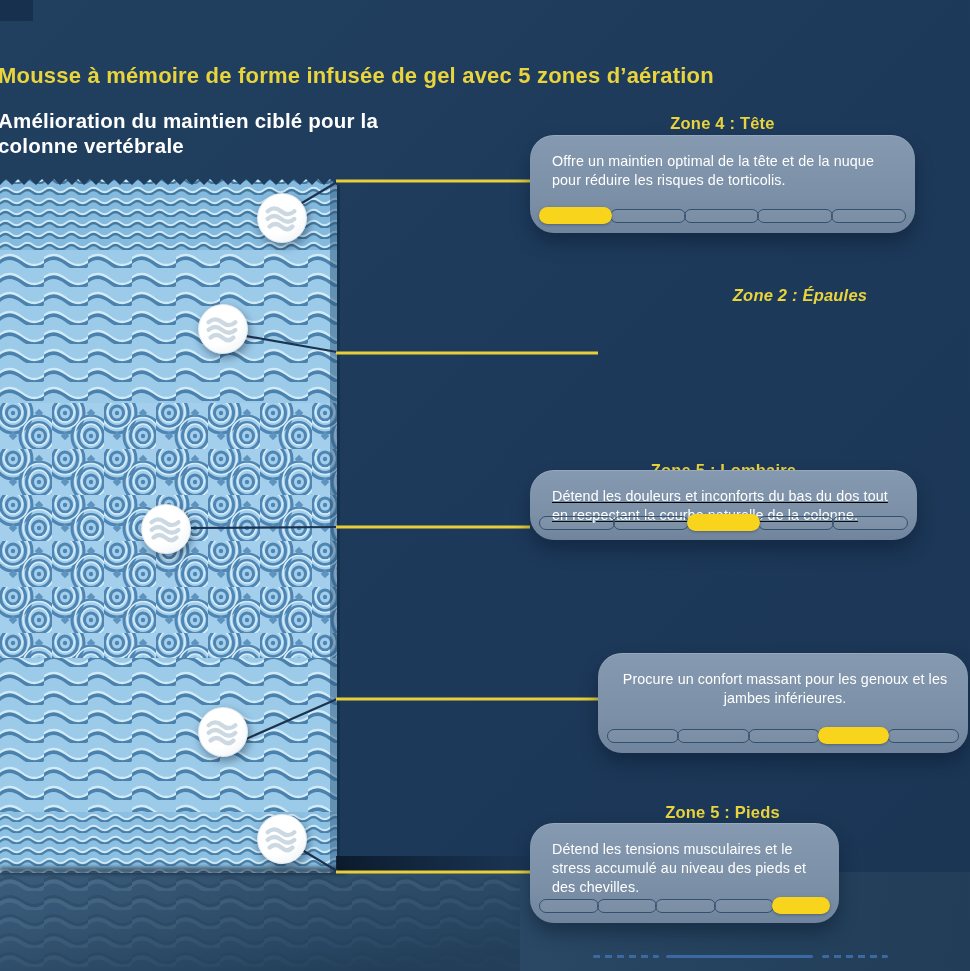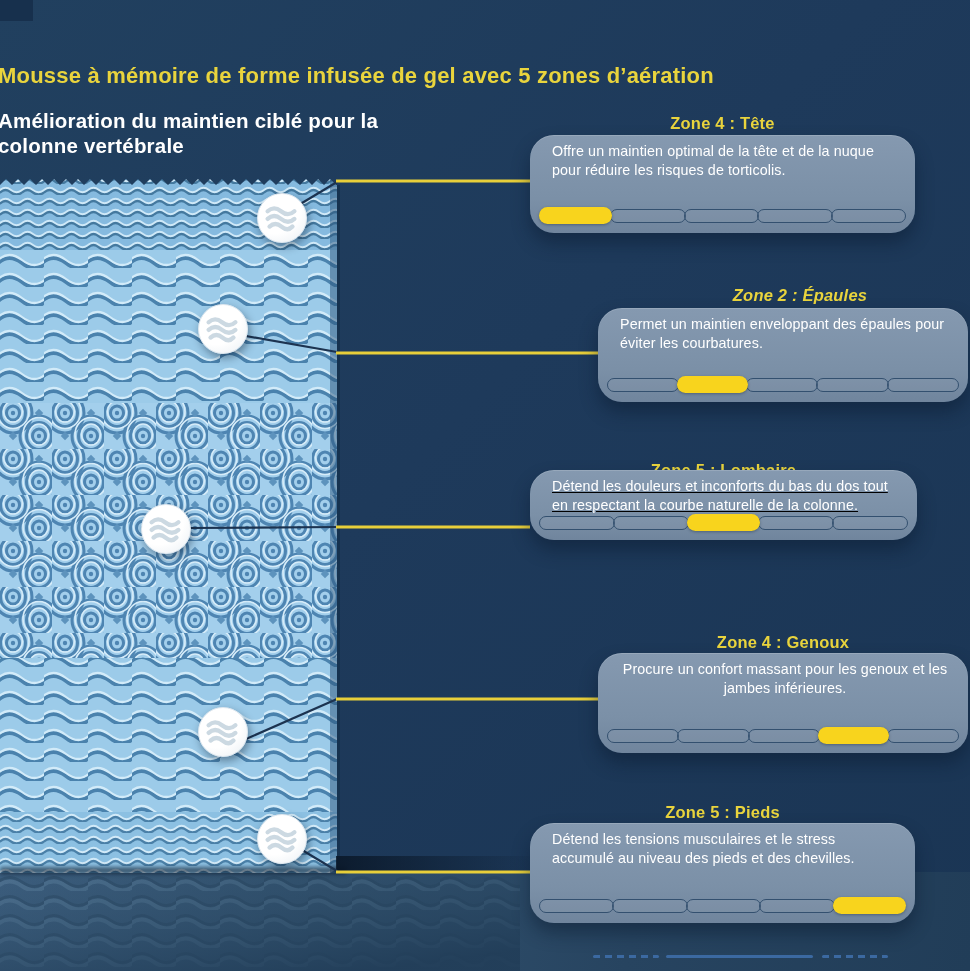--- a/index.html
+++ b/index.html
@@ -33,23 +33,23 @@
   .bubble svg{position:absolute;left:1px;top:1px;}
   .card{
     position:absolute;border-radius:24px;
     background:linear-gradient(180deg,#8599b0 0%,#7b90a7 65%,#70859d 100%);
     box-shadow:0 10px 18px rgba(8,25,45,.45), inset 0 1px 0 rgba(255,255,255,.15);
   }
   .c1{left:530px;top:135px;width:385px;height:98px;}
   .c2{left:598px;top:308px;width:370px;height:94px;}
   .c3{left:530px;top:470px;width:387px;height:70px;text-decoration:underline;}
   .c4{left:598px;top:653px;width:370px;height:100px;text-align:center;}
-  .c5{left:530px;top:823px;width:385px;height:100px;}
+  .c5{left:530px;top:823px;width:309px;height:100px;}
   .card-text{
-    margin:0;padding:7px 18px 0 22px;
+    margin:0;padding:17px 18px 0 22px;
     color:#ffffff;font-size:14.3px;font-weight:500;line-height:1.34;letter-spacing:.1px;
   }
   .ztitle{
     position:absolute;margin:0;text-align:center;
     font-size:16.5px;font-weight:700;color:#e9d43d;letter-spacing:.2px;
   }
   .t1{left:530px;top:114px;width:385px;}
   .t2{left:615px;top:286px;width:370px;font-style:italic;}
   .t3{left:530px;top:461px;width:387px;}
   .t4{left:598px;top:633px;width:370px;}
@@ -214,38 +214,27 @@
             <path d="M9 25 Q15.5 19 23 25 T37 25"></path>
             <path d="M11 33 Q17 27.5 23.5 33 T35 33"></path>
         </g>
       </svg>
     </div>
   </div>
 
   <p class="ztitle t1">Zone 4 : Tête</p>
   <p class="ztitle t2">Zone 2 : Épaules</p>
   <p class="ztitle t3">Zone 5 : Lombaire</p>
-  <p class="ztitle t4">Zone 4 : Genoux</p>
   <p class="ztitle t5">Zone 5 : Pieds</p>
 
   <section class="card c1">
     <p class="card-text">Offre un maintien optimal de la tête et de la nuque pour réduire les risques de torticolis.</p>
     <div class="level-bar">
         <span class="seg active"></span>
         <span class="seg"></span>
-        <span class="seg"></span>
-        <span class="seg"></span>
-        <span class="seg"></span>
-      </div>
-  </section>
-  <section class="card c2">
-    <p class="card-text">Permet un maintien enveloppant des épaules pour éviter les courbatures.</p>
-    <div class="level-bar">
-        <span class="seg"></span>
-        <span class="seg active"></span>
         <span class="seg"></span>
         <span class="seg"></span>
         <span class="seg"></span>
       </div>
   </section>
   <section class="card c3">
     <p class="card-text">Détend les douleurs et inconforts du bas du dos tout en respectant la courbe naturelle de la colonne.</p>
     <div class="level-bar">
         <span class="seg"></span>
         <span class="seg"></span>

